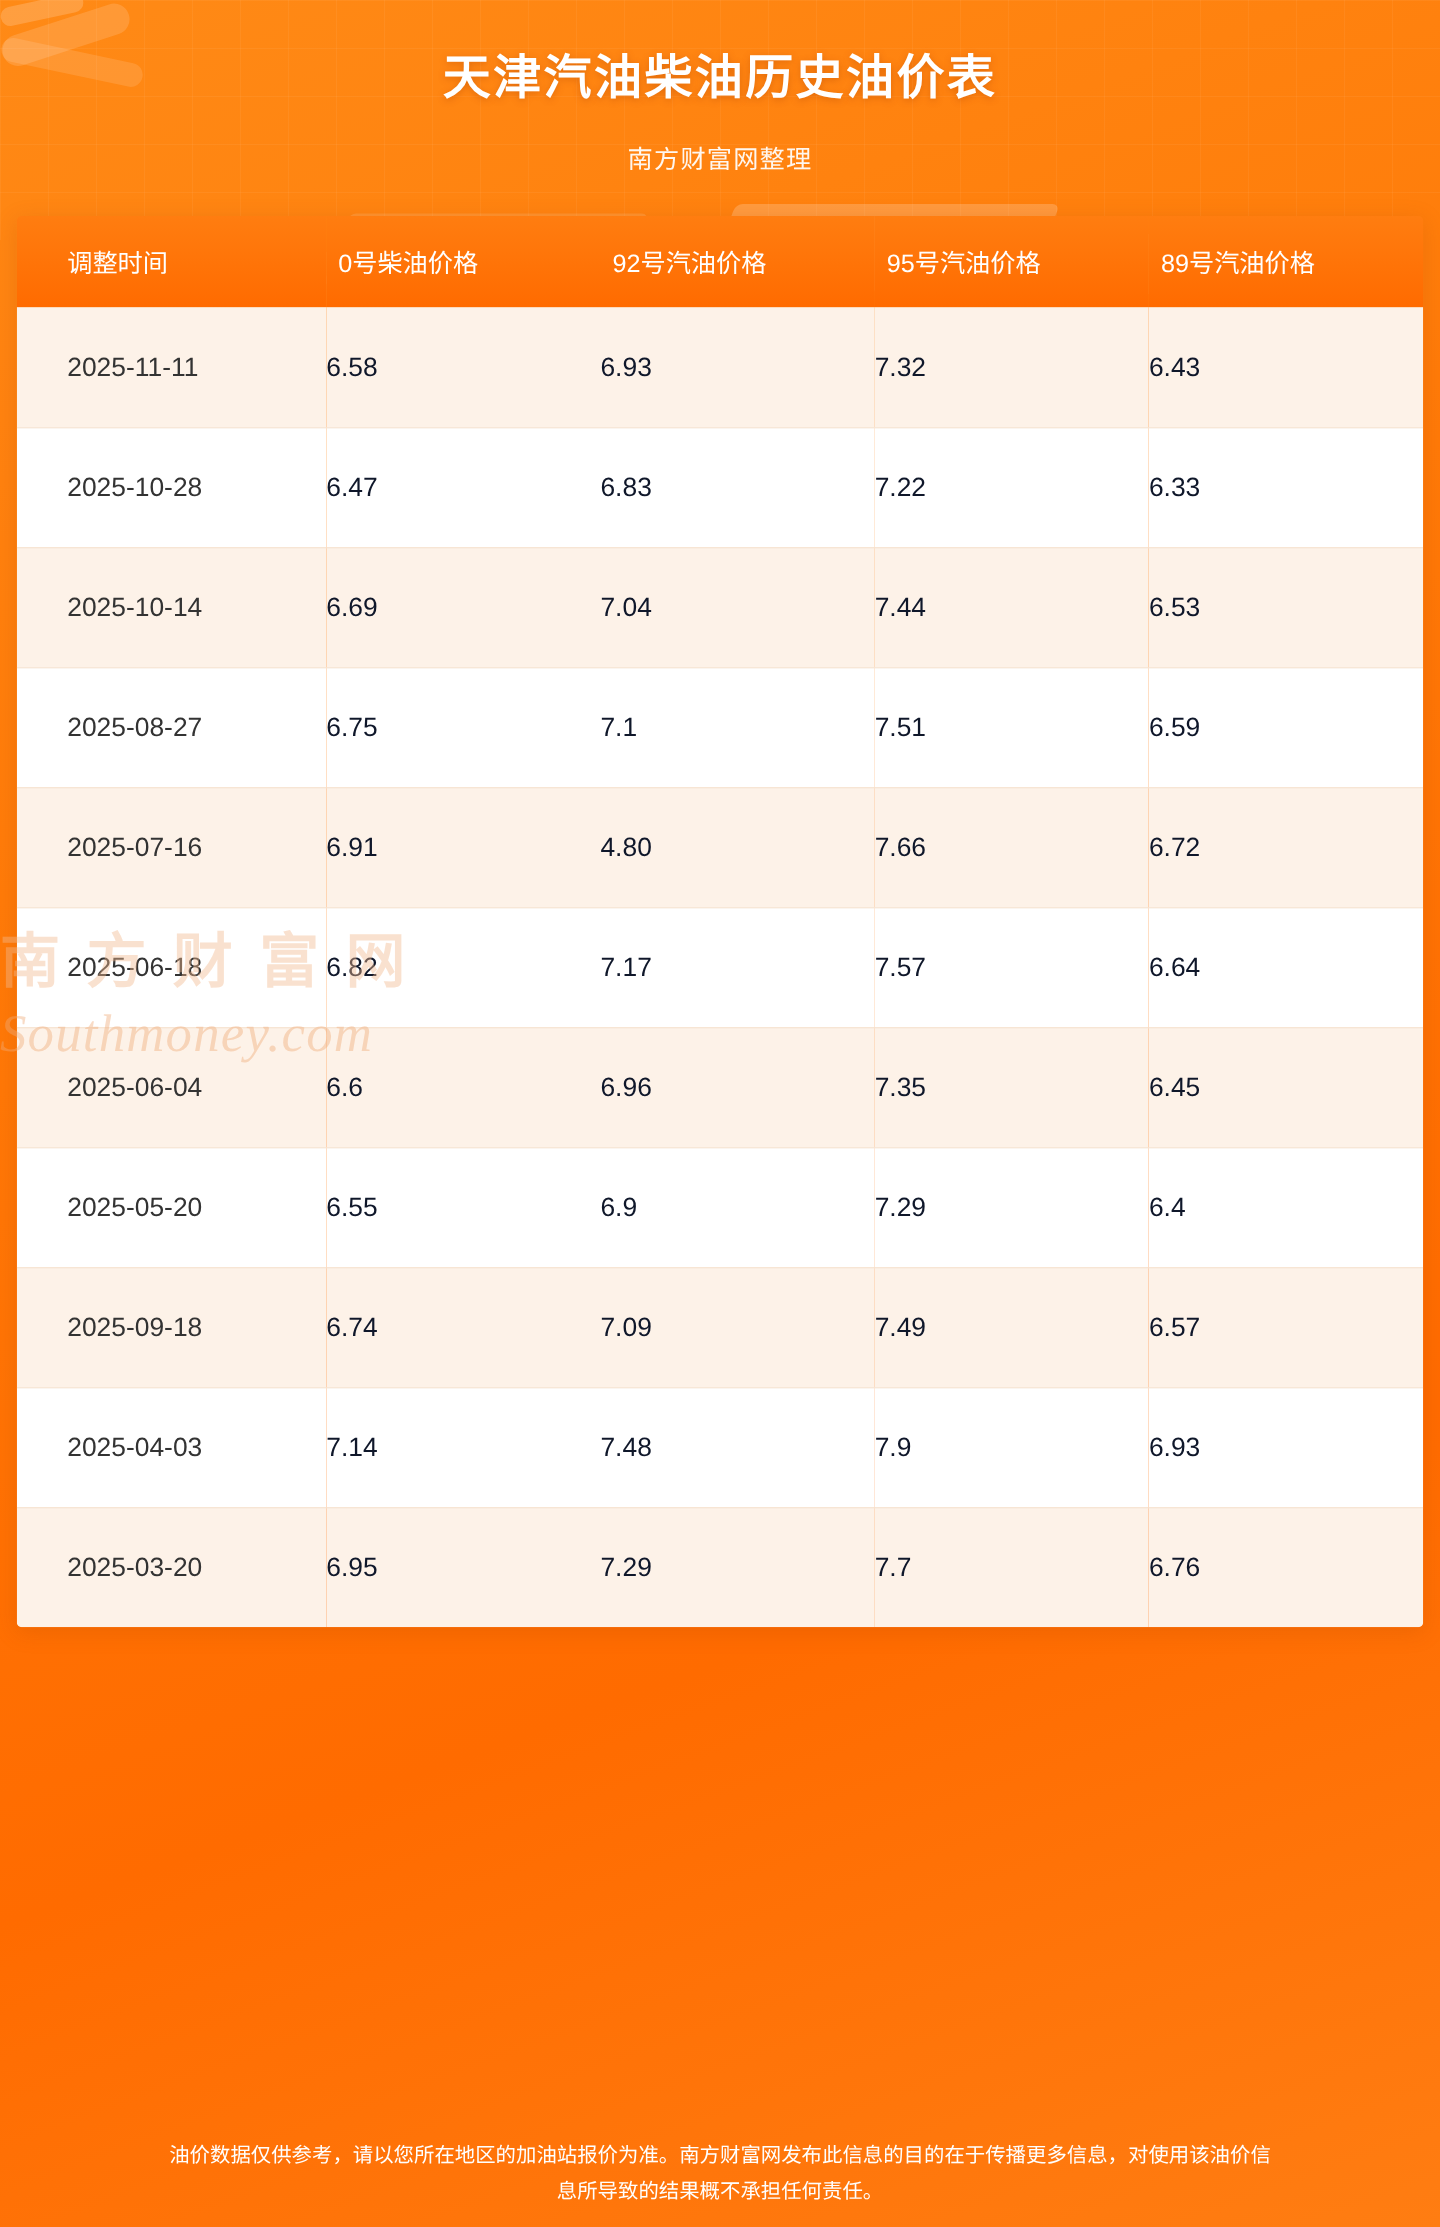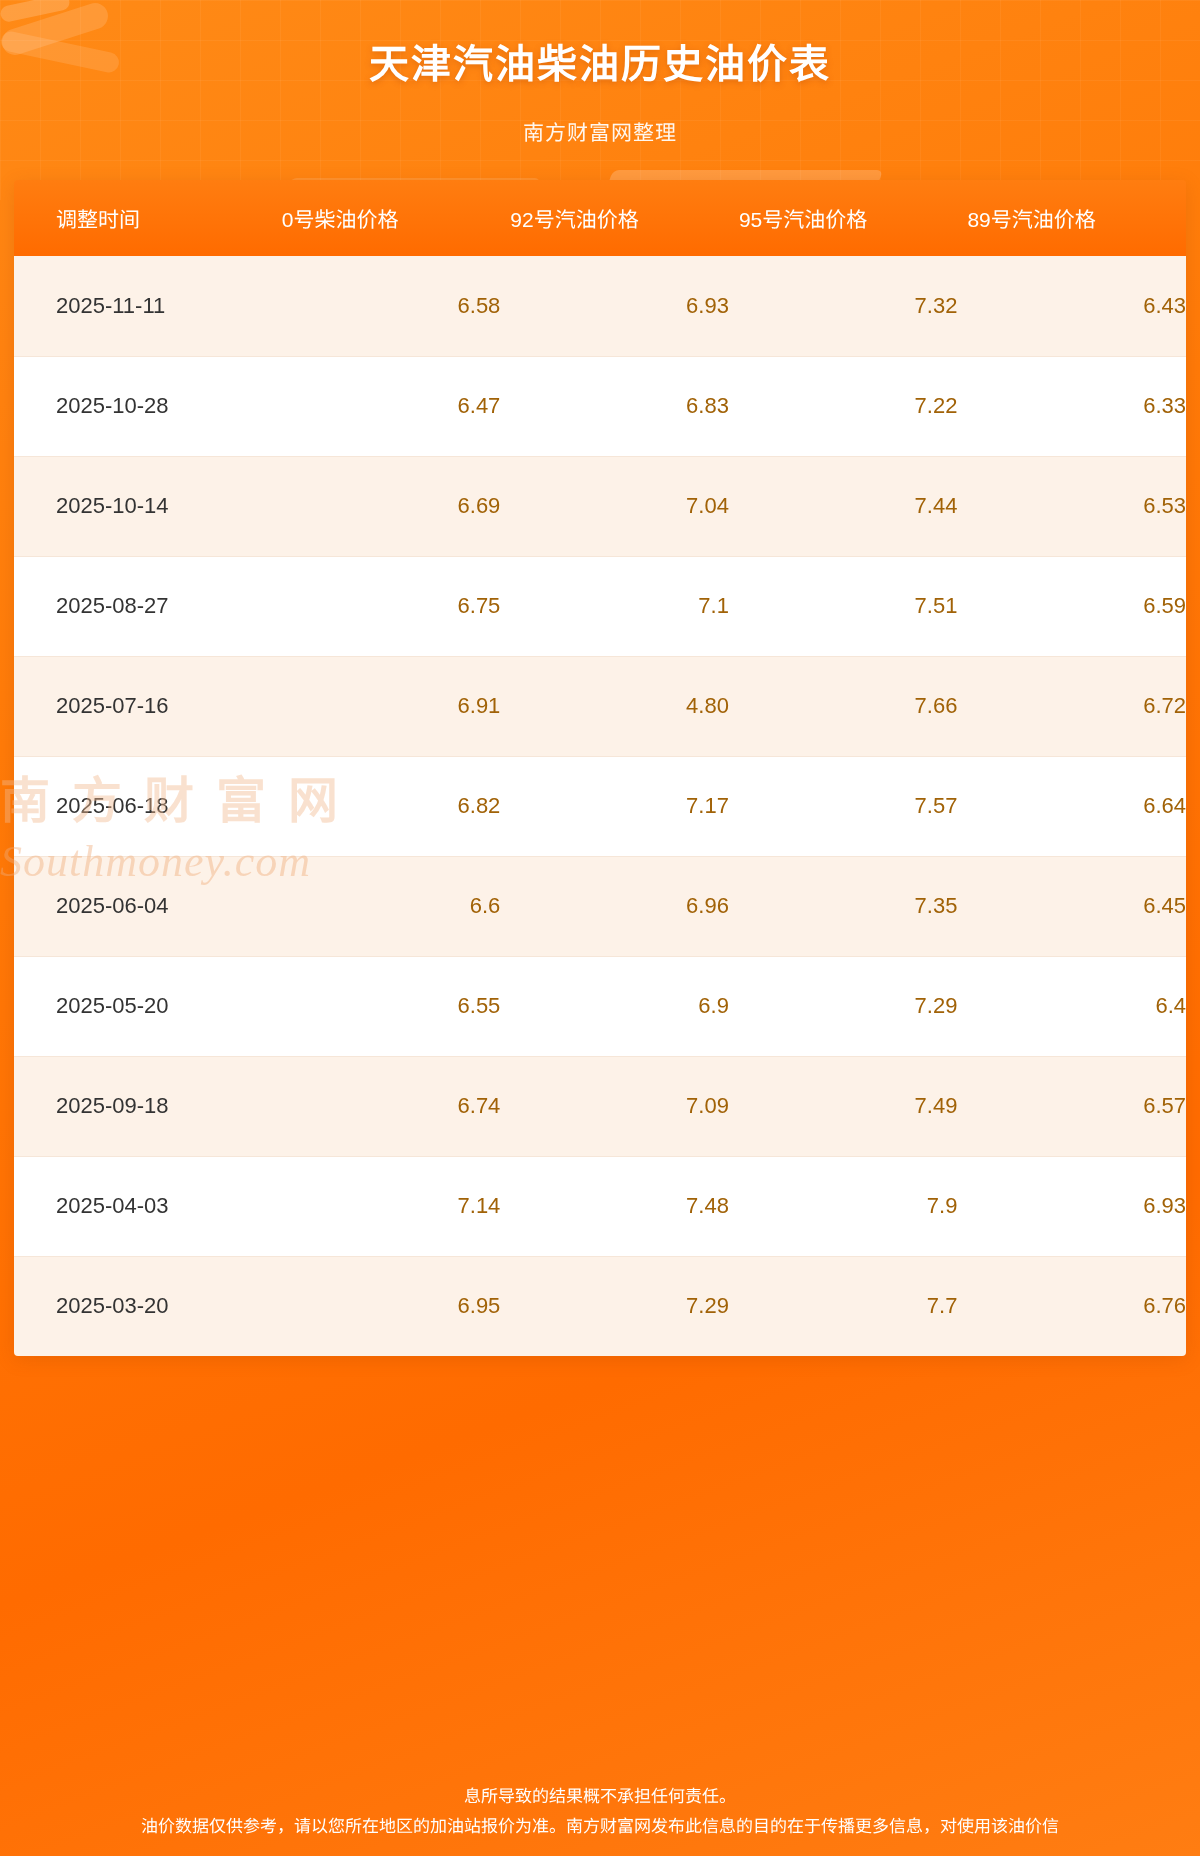--- a/index.html
+++ b/index.html
@@ -85,22 +85,22 @@
   }
   thead th.col0 { padding-left: 42px; width: 22%; }
   thead th.col1 { padding-left: 10px; width: 19.5%; }
   thead th.col2 { padding-left: 10px; width: 19.5%; }
   thead th.col3 { padding-left: 10px; width: 19.5%; }
   thead th.col4 { padding-left: 10px; width: 19.5%; }
 
   tbody td {
     height: 100px;
     font-size: 22px;
-    color: #a16207;
-    text-align: right;
+    color: #0f172a;
+    text-align: left;
     border-bottom: 1px solid #f6e6d8;
   }
   tbody td.date {
     text-align: left;
     padding-left: 42px;
     color: #333333;
   }
   tbody tr:nth-child(odd)  { background: #fdf2e8; }
   tbody tr:nth-child(even) { background: #ffffff; }
   tbody tr:last-child td { border-bottom: none; }
@@ -255,15 +255,15 @@
     </tbody>
   </table>
 </div>
 
 <div class="watermark">
   <div class="wm-cn">南方财富网</div>
   <div class="wm-en">Southmoney.com</div>
 </div>
 
 <div class="footer">
+  <div>油价数据仅供参考，请以您所在地区的加油站报价为准。南方财富网发布此信息的目的在于传播更多信息，对使用该油价信</div>
   <div>息所导致的结果概不承担任何责任。</div>
-  <div>油价数据仅供参考，请以您所在地区的加油站报价为准。南方财富网发布此信息的目的在于传播更多信息，对使用该油价信</div>
 </div>
 
 </body></html>

